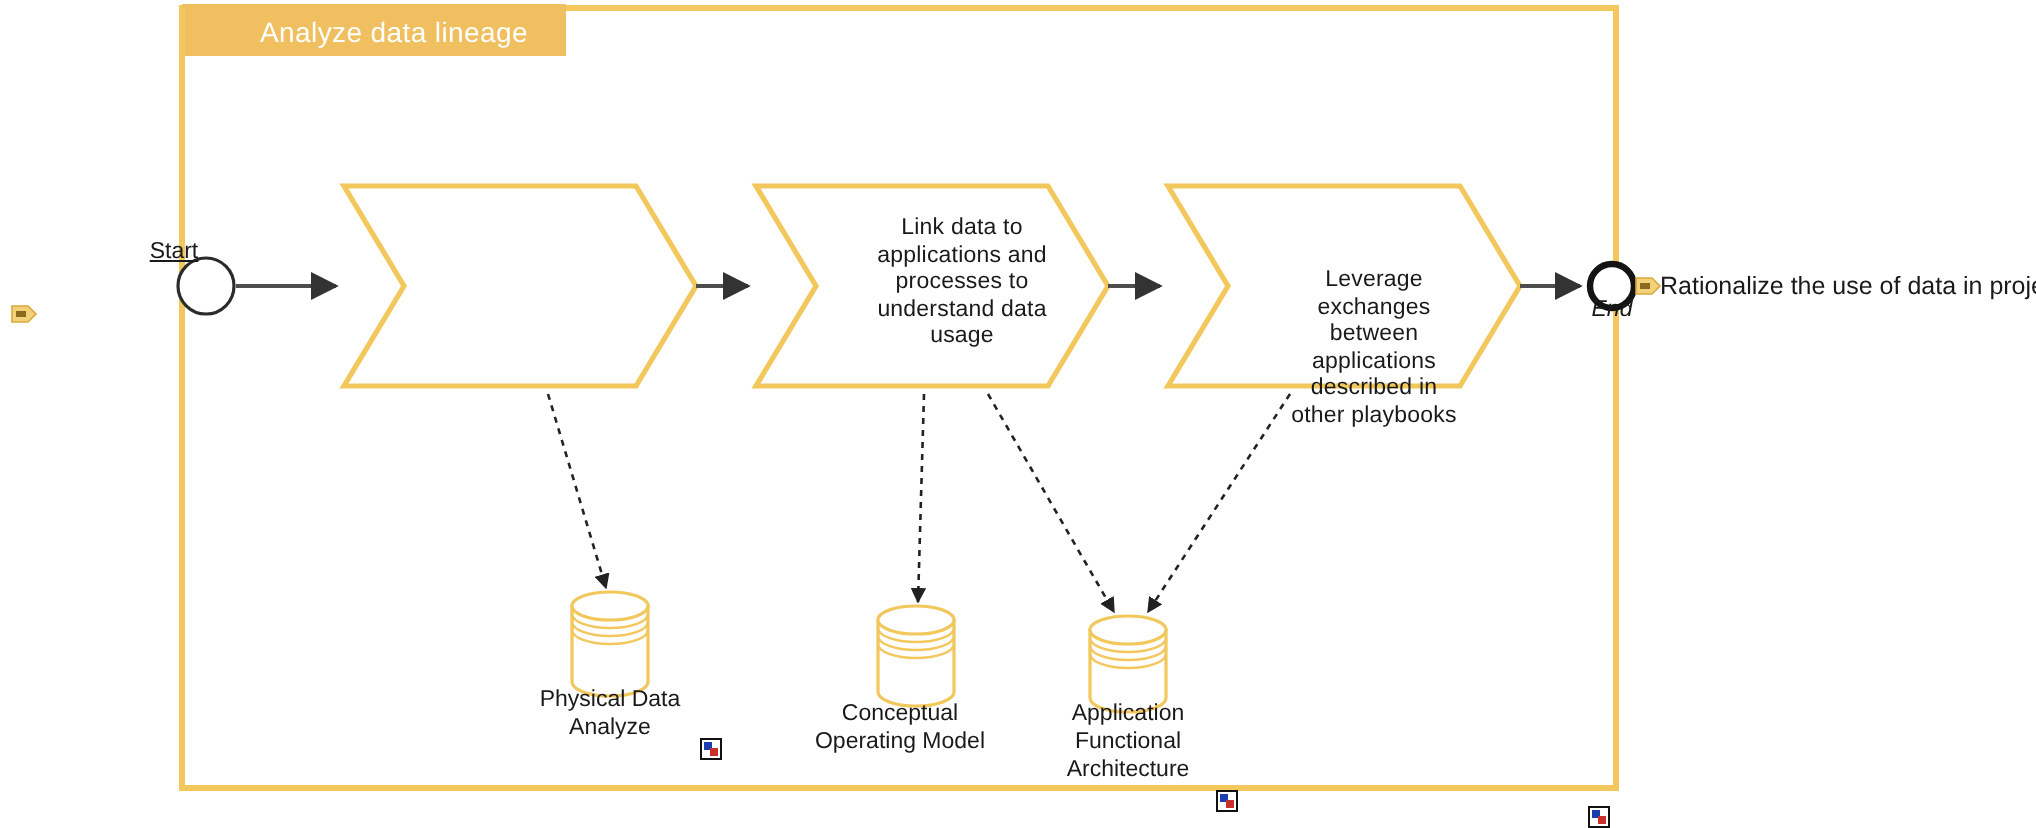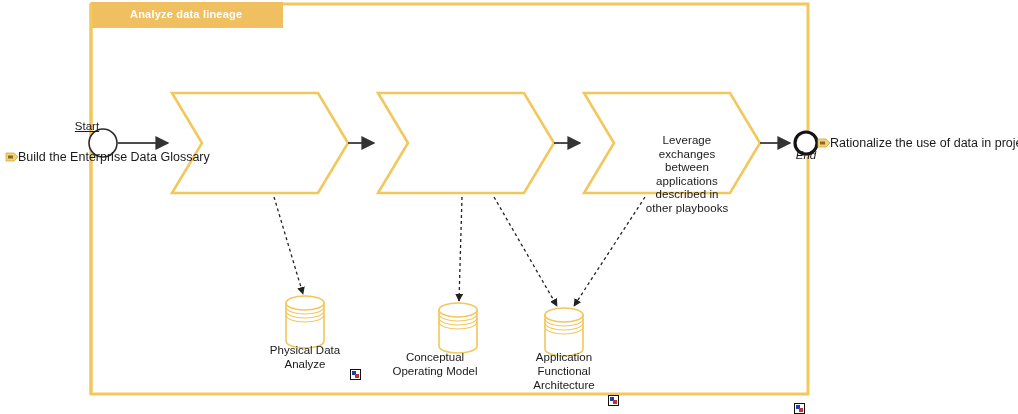--- a/index.html
+++ b/index.html
@@ -29,22 +29,22 @@
     color: #1a1a1a;
     font-size: 11.5px;
     line-height: 13.5px;
     text-align: center;
     white-space: pre-line;
     letter-spacing: 0.1px;
   }
   .lane-title {
     position: absolute;
     color: #ffffff;
-    font-size: 11px;
-    font-weight: 700;
+    font-size: 14px;
+    font-weight: 400;
     letter-spacing: 0.2px;
   }
   .node-label {
     position: absolute;
     color: #1a1a1a;
     font-size: 11.5px;
     text-align: center;
     white-space: nowrap;
   }
   .side-label {
@@ -161,37 +161,41 @@
       <rect x="820" y="141.5" width="5" height="3" fill="#8a6a1f"></rect>
     </g>
   </svg>
 
   <div class="lane-title" style="left:130px; top:8px;">Analyze data lineage</div>
 
   <div class="node-label" style="left:62px; top:120px; width:50px;text-decoration:underline;">Start</div>
 
   <div class="node-label" style="left:781px; top:149px; width:50px;font-style:italic;">End</div>
 
-  <div class="side-label" style="left:18px; top:150px;">Build the Enterprise Data Glossary</div>
 
   <div class="side-label" style="left:830px; top:136px;">Rationalize the use of data in projects</div>
 
 
+  <div class="txt" style="left:411px; top:108px; width:140px;">Link data to
+applications and
+processes to
+understand data
+usage</div>
 
   <div class="txt" style="left:615px; top:101px; width:144px;margin-top:33px;">Leverage
 exchanges
 between
 applications
 described in
 other playbooks</div>
 
   <div class="db-label" style="left:250px; top:343px; width:110px;">Physical Data
 Analyze</div>
 
-  <div class="db-label" style="left:380px; top:350px; width:110px;">Conceptual
+  <div class="db-label" style="left:395px; top:350px; width:110px;">Conceptual
 Operating Model</div>
 
   <div class="db-label" style="left:509px; top:350px; width:110px;">Application
 Functional
 Architecture</div>
 
   <div class="handle" style="left:350px; top:369px;">
     <i class="b"></i>
     <i class="r"></i>
   </div>

